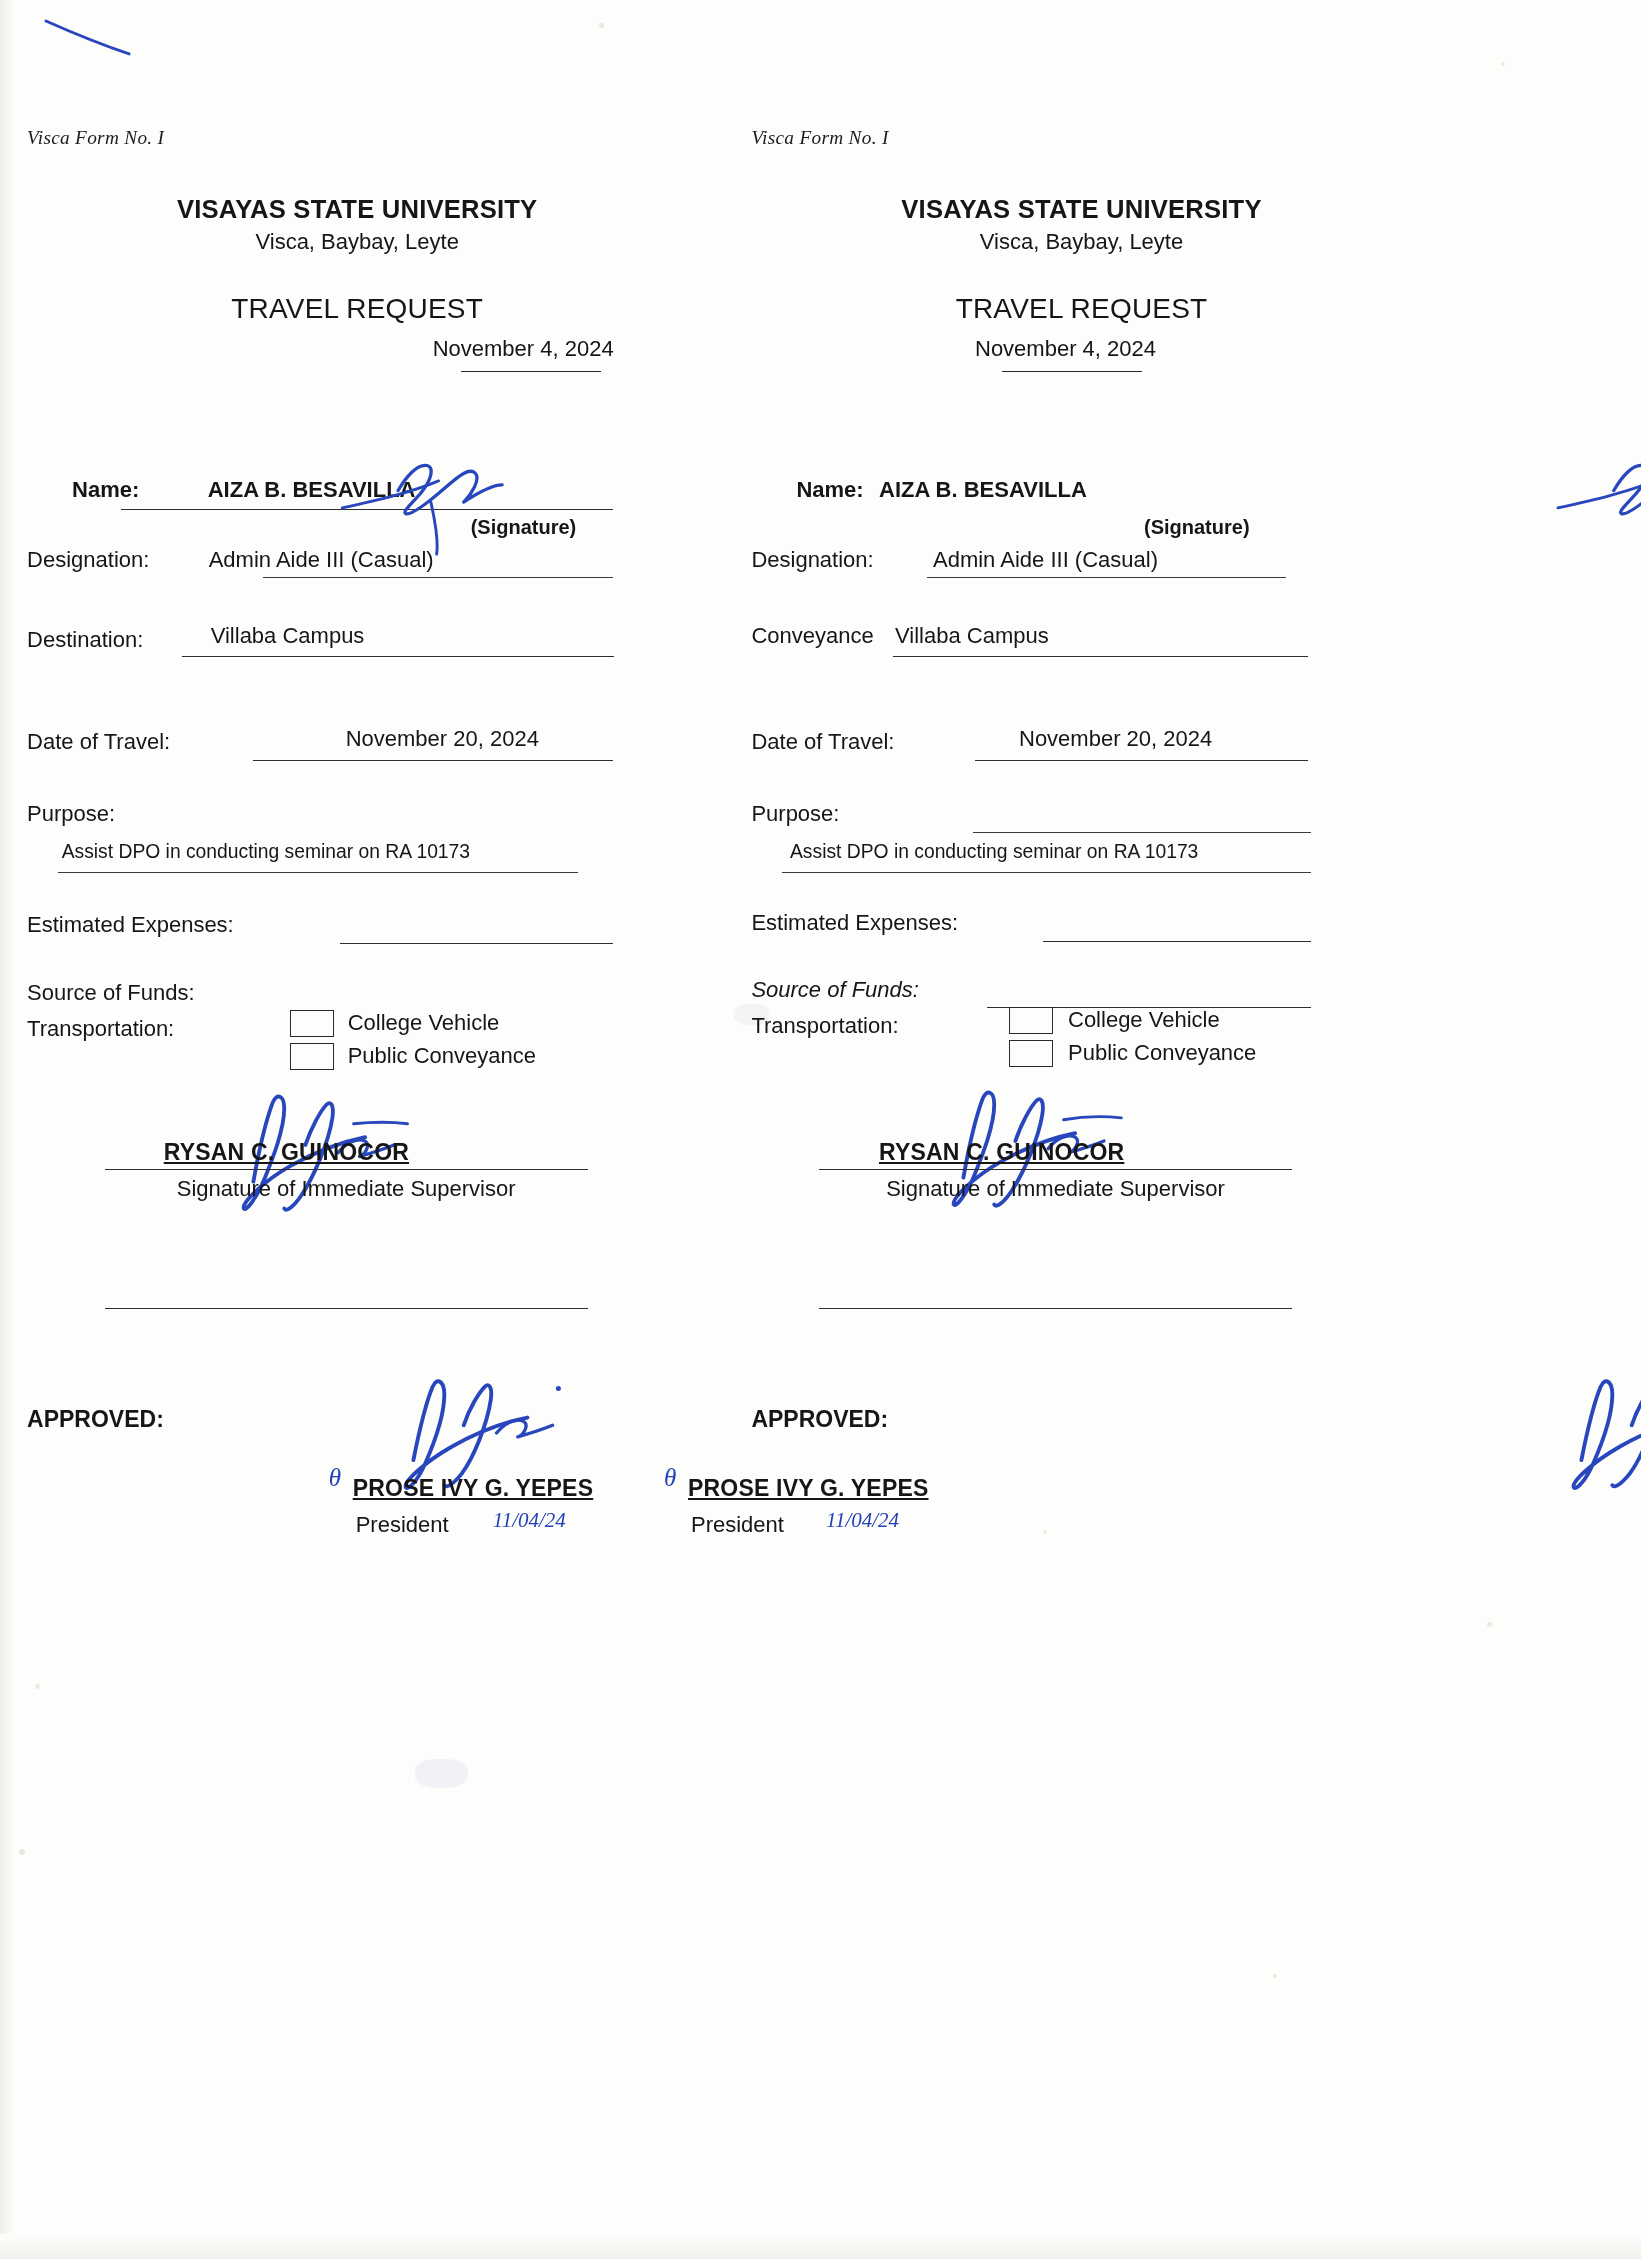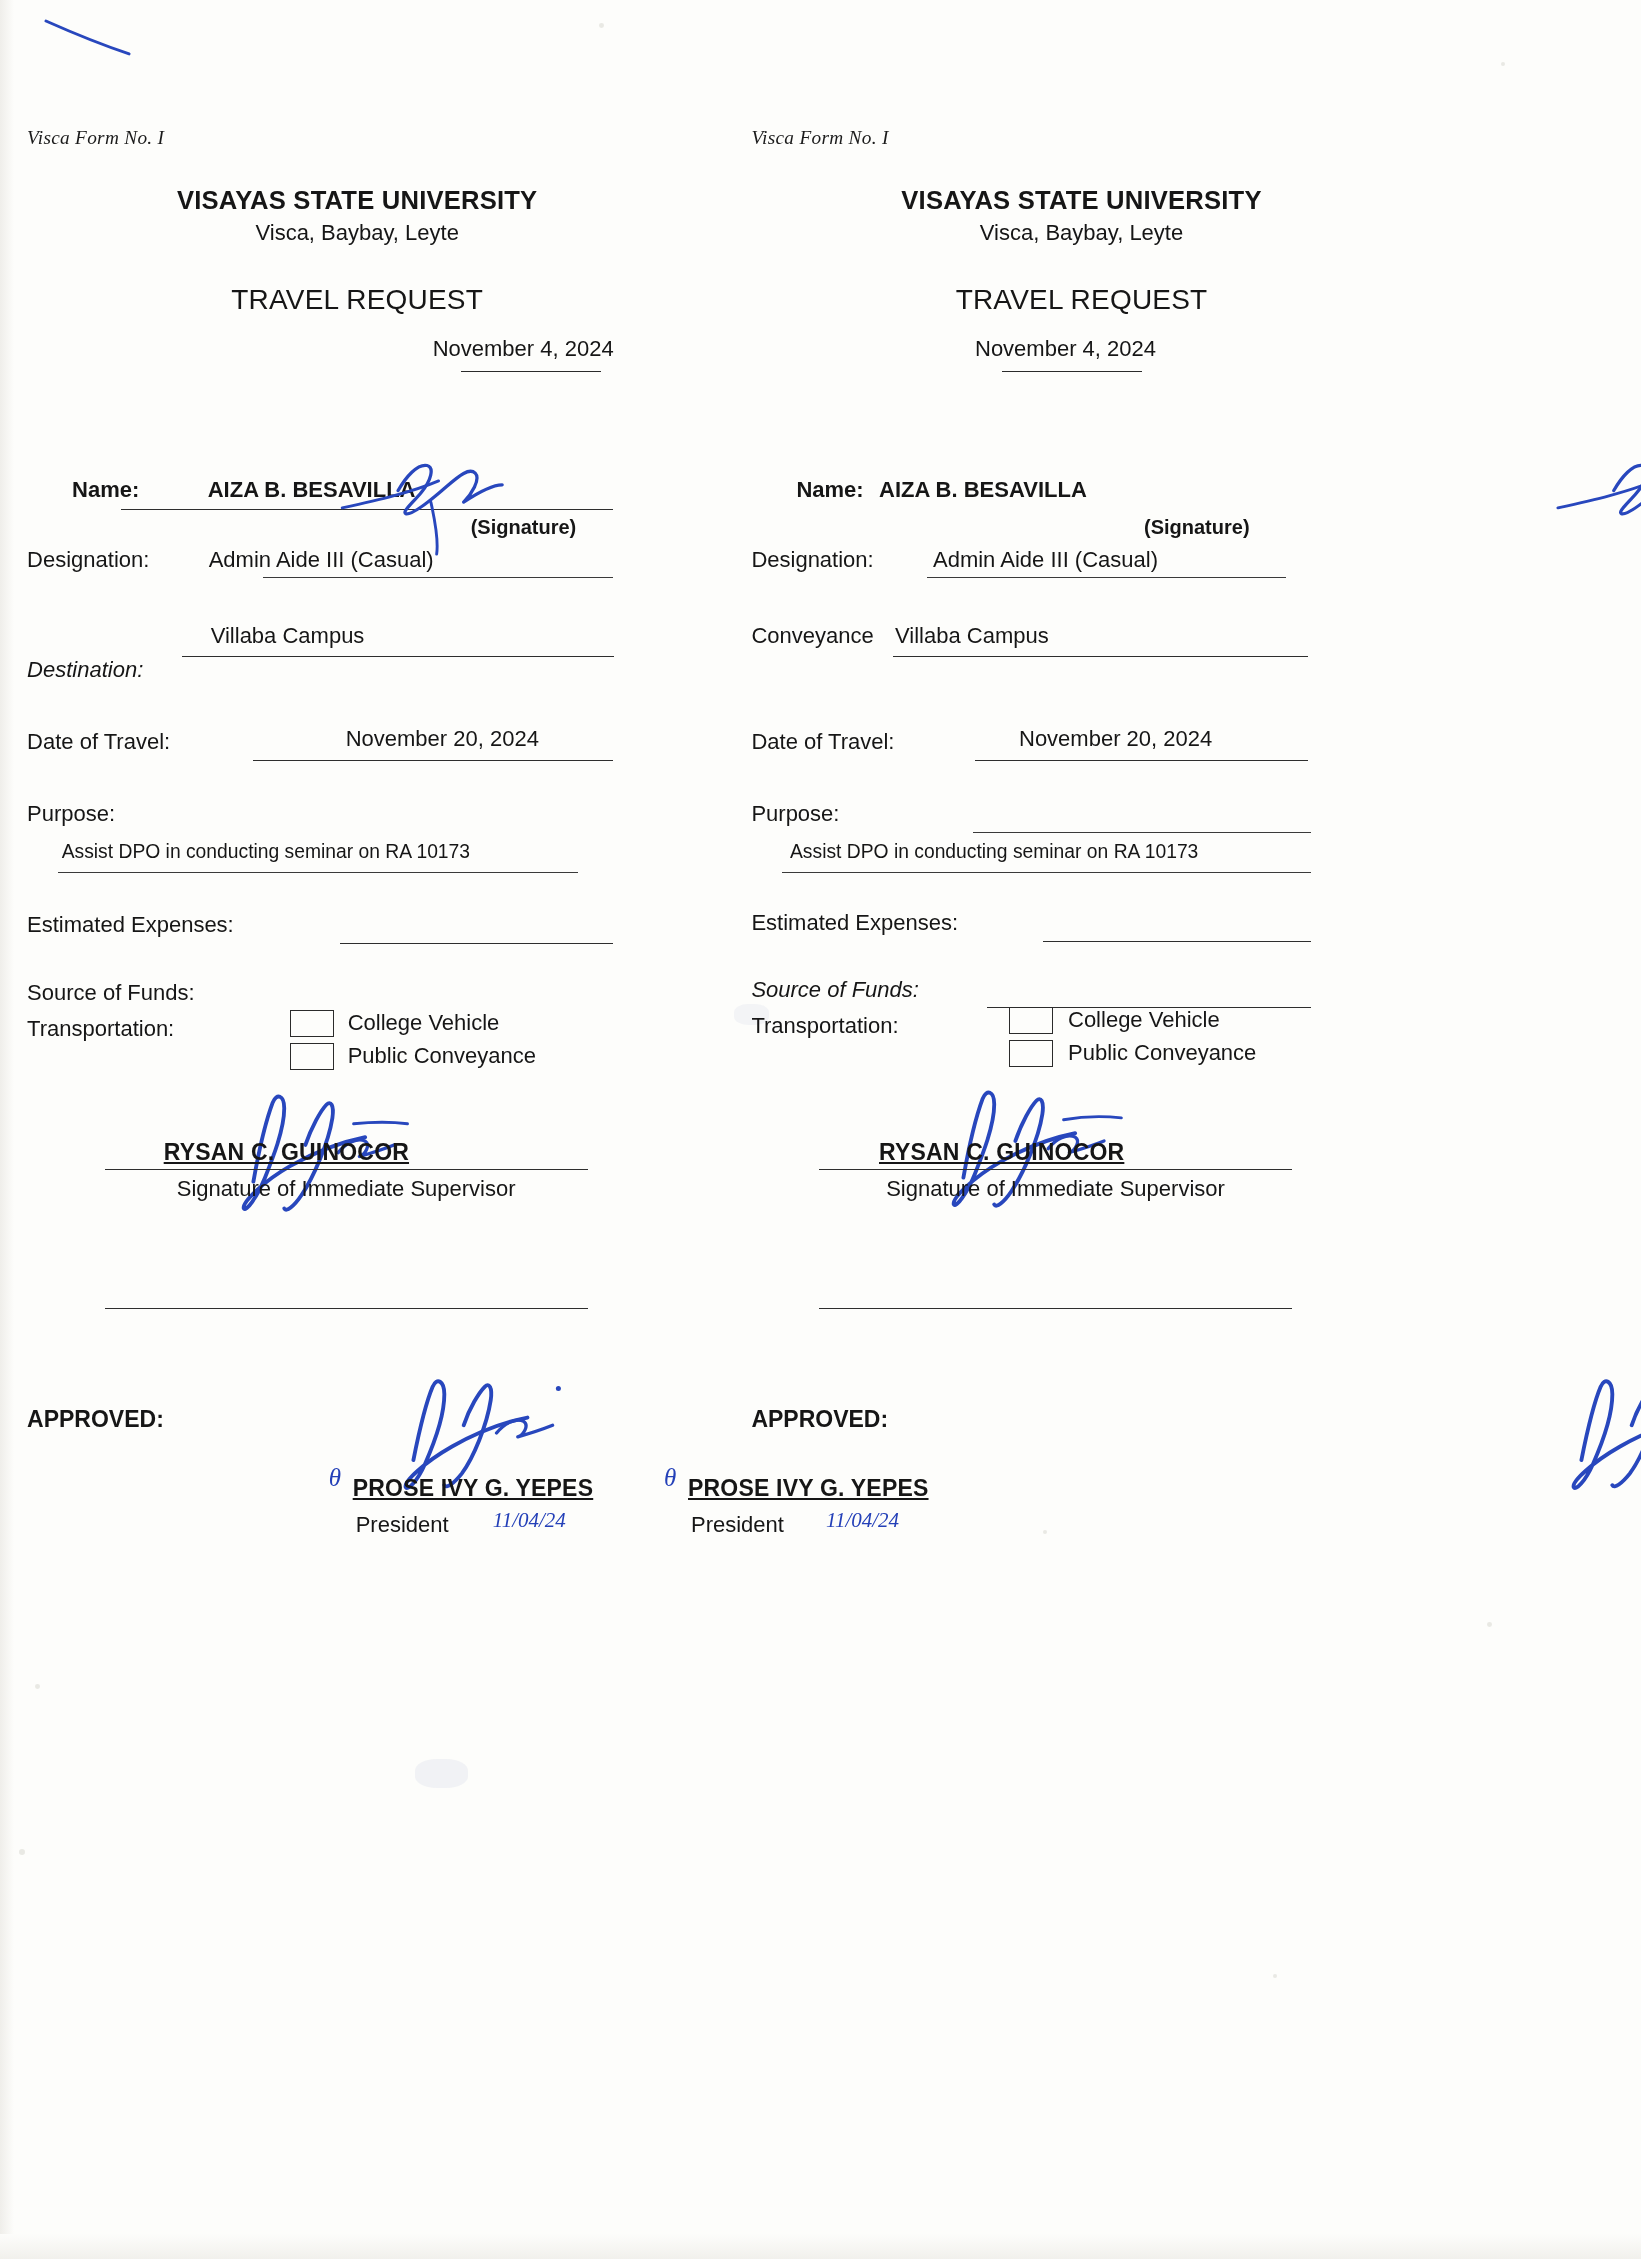--- a/index.html
+++ b/index.html
@@ -64,21 +64,21 @@
     left: 17.4px;
     font-family: "Liberation Serif", serif;
     font-style: italic;
     font-size: 19.3px;
     letter-spacing: 0.3px;
     color: #1b1b1b;
   }
 
   .heading {
     position: absolute;
-    top: 184px;
+    top: 193px;
     left: 0;
     width: 695px;
     text-align: center;
   }
   .heading .uni {
     font-size: 25.6px;
     font-weight: bold;
     letter-spacing: 0.2px;
     line-height: 33px;
   }
@@ -206,21 +206,21 @@
 
     <div class="row lbl bold" style="left:17.4px;top:477px;">Name:</div>
     <div class="row val bold" style="left:198px;top:477px;">AIZA B. BESAVILLA</div>
     <div class="uline" style="left:111px;top:509px;width:492px;"></div>
     <div class="sig-caption" style="left:461px;top:516px;">(Signature)</div>
 
     <div class="row lbl" style="left:17.4px;top:547px;">Designation:</div>
     <div class="row val" style="left:199px;top:547px;">Admin Aide III (Casual)</div>
     <div class="uline thin" style="left:253px;top:577px;width:350px;"></div>
 
-    <div class="row lbl" style="left:17.4px;top:657px;font-style:italic;">Destination:</div>
+    <div class="row lbl" style="left:17.4px;top:627px;">Destination:</div>
     <div class="row val" style="left:201px;top:623px;">Villaba Campus</div>
     <div class="uline" style="left:172px;top:656px;width:432px;"></div>
 
     <div class="row lbl" style="left:17.4px;top:729px;">Date of Travel:</div>
     <div class="row val" style="left:336px;top:726px;">November 20, 2024</div>
     <div class="uline" style="left:243px;top:760px;width:360px;"></div>
 
     <div class="row lbl" style="left:17.4px;top:801px;">Purpose:</div>
     <div class="row small" style="left:52px;top:841px;">Assist DPO in conducting seminar on RA 10173</div>
     <div class="uline thin" style="left:48px;top:872px;width:520px;"></div>

